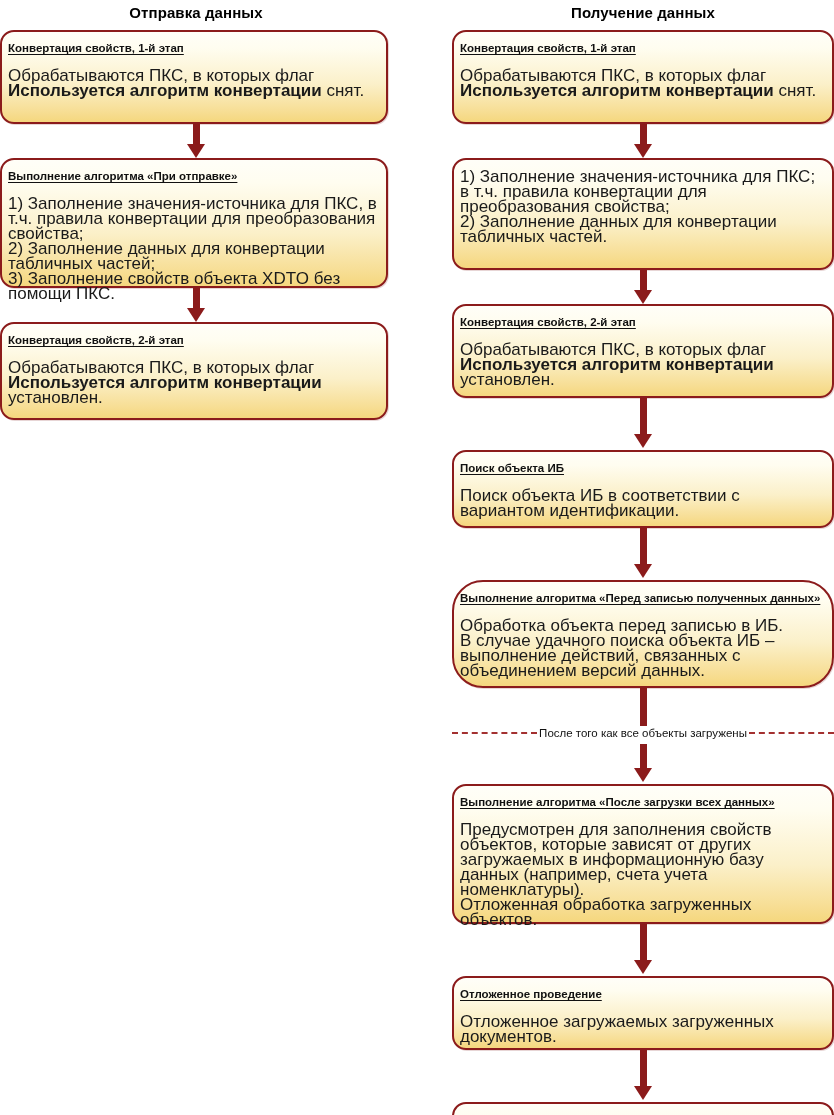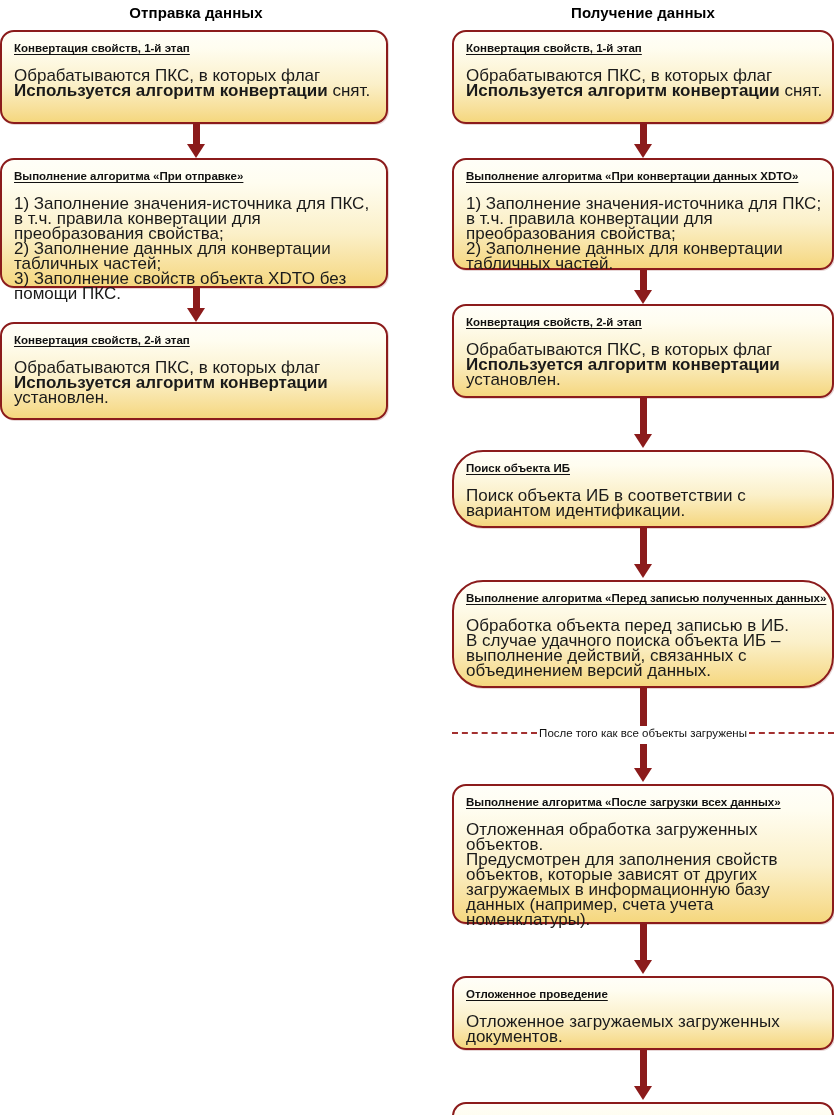--- a/index.html
+++ b/index.html
@@ -45,21 +45,21 @@
     position: relative;
     box-sizing: border-box;
     border: 2px solid #8B1B1B;
     border-radius: 14px;
     background: linear-gradient(to bottom,
                 #FFFEF8 0%,
                 #FFFDF0 18%,
                 #FBF0C9 58%,
                 #F7DE95 88%,
                 #F5D77E 100%);
-    padding: 9px 9px 10px 12px;
+    padding: 9px 9px 10px 6px;
     box-shadow: 1px 1px 0 rgba(120,20,20,0.18);
   }
   .column-left .node  { width: 388px; }
   .column-right .node { width: 382px; }
 
   .node-title {
     font-size: 11.5px;
     font-weight: bold;
     color: #111111;
     text-decoration: underline;
@@ -210,21 +210,20 @@
         <span class="line"><span>Обрабатываются ПКС, в которых флаг </span><span class="b">Используется алгоритм конвертации</span><span> снят.</span></span>
       </div>
     </div>
 
     <div class="arrow">
       <div class="shaft"></div>
       <div class="head"></div>
     </div>
 
     <div class="node" style="height:112px;">
-      <div class="node-title">Выполнение алгоритма «При конвертации данных XDTO»</div>
       <div class="node-body">
         <span class="line"><span>1) Заполнение значения-источника для ПКС;</span></span>
         <span class="line"><span>в т.ч. правила конвертации для преобразования свойства;</span></span>
         <span class="line"><span>2) Заполнение данных для конвертации табличных частей.</span></span>
       </div>
     </div>
 
     <div class="arrow">
       <div class="shaft"></div>
       <div class="head"></div>
@@ -235,21 +234,21 @@
       <div class="node-body">
         <span class="line"><span>Обрабатываются ПКС, в которых флаг </span><span class="b">Используется алгоритм конвертации</span><span> установлен.</span></span>
       </div>
     </div>
 
     <div class="arrow tall">
       <div class="shaft"></div>
       <div class="head"></div>
     </div>
 
-    <div class="node" style="height:78px;border-radius:31px;">
+    <div class="node" style="height:78px;">
       <div class="node-title">Поиск объекта ИБ</div>
       <div class="node-body">
         <span class="line"><span>Поиск объекта ИБ в соответствии с вариантом идентификации.</span></span>
       </div>
     </div>
 
     <div class="arrow tall">
       <div class="shaft"></div>
       <div class="head"></div>
     </div>
@@ -269,22 +268,22 @@
         <div class="note-text">После того как все объекты загружены</div>
         <div class="rule"></div>
       </div>
       <div class="shaft-bottom"></div>
       <div class="head"></div>
     </div>
 
     <div class="node" style="height:140px;">
       <div class="node-title">Выполнение алгоритма «После загрузки всех данных»</div>
       <div class="node-body">
+        <span class="line"><span>Предусмотрен для заполнения свойств объектов, которые зависят от других загружаемых в информационную базу данных (например, счета учета номенклатуры).</span></span>
         <span class="line"><span>Отложенная обработка загруженных объектов.</span></span>
-        <span class="line"><span>Предусмотрен для заполнения свойств объектов, которые зависят от других загружаемых в информационную базу данных (например, счета учета номенклатуры).</span></span>
       </div>
     </div>
 
     <div class="arrow tall">
       <div class="shaft"></div>
       <div class="head"></div>
     </div>
 
     <div class="node" style="height:74px;">
       <div class="node-title">Отложенное проведение</div>

